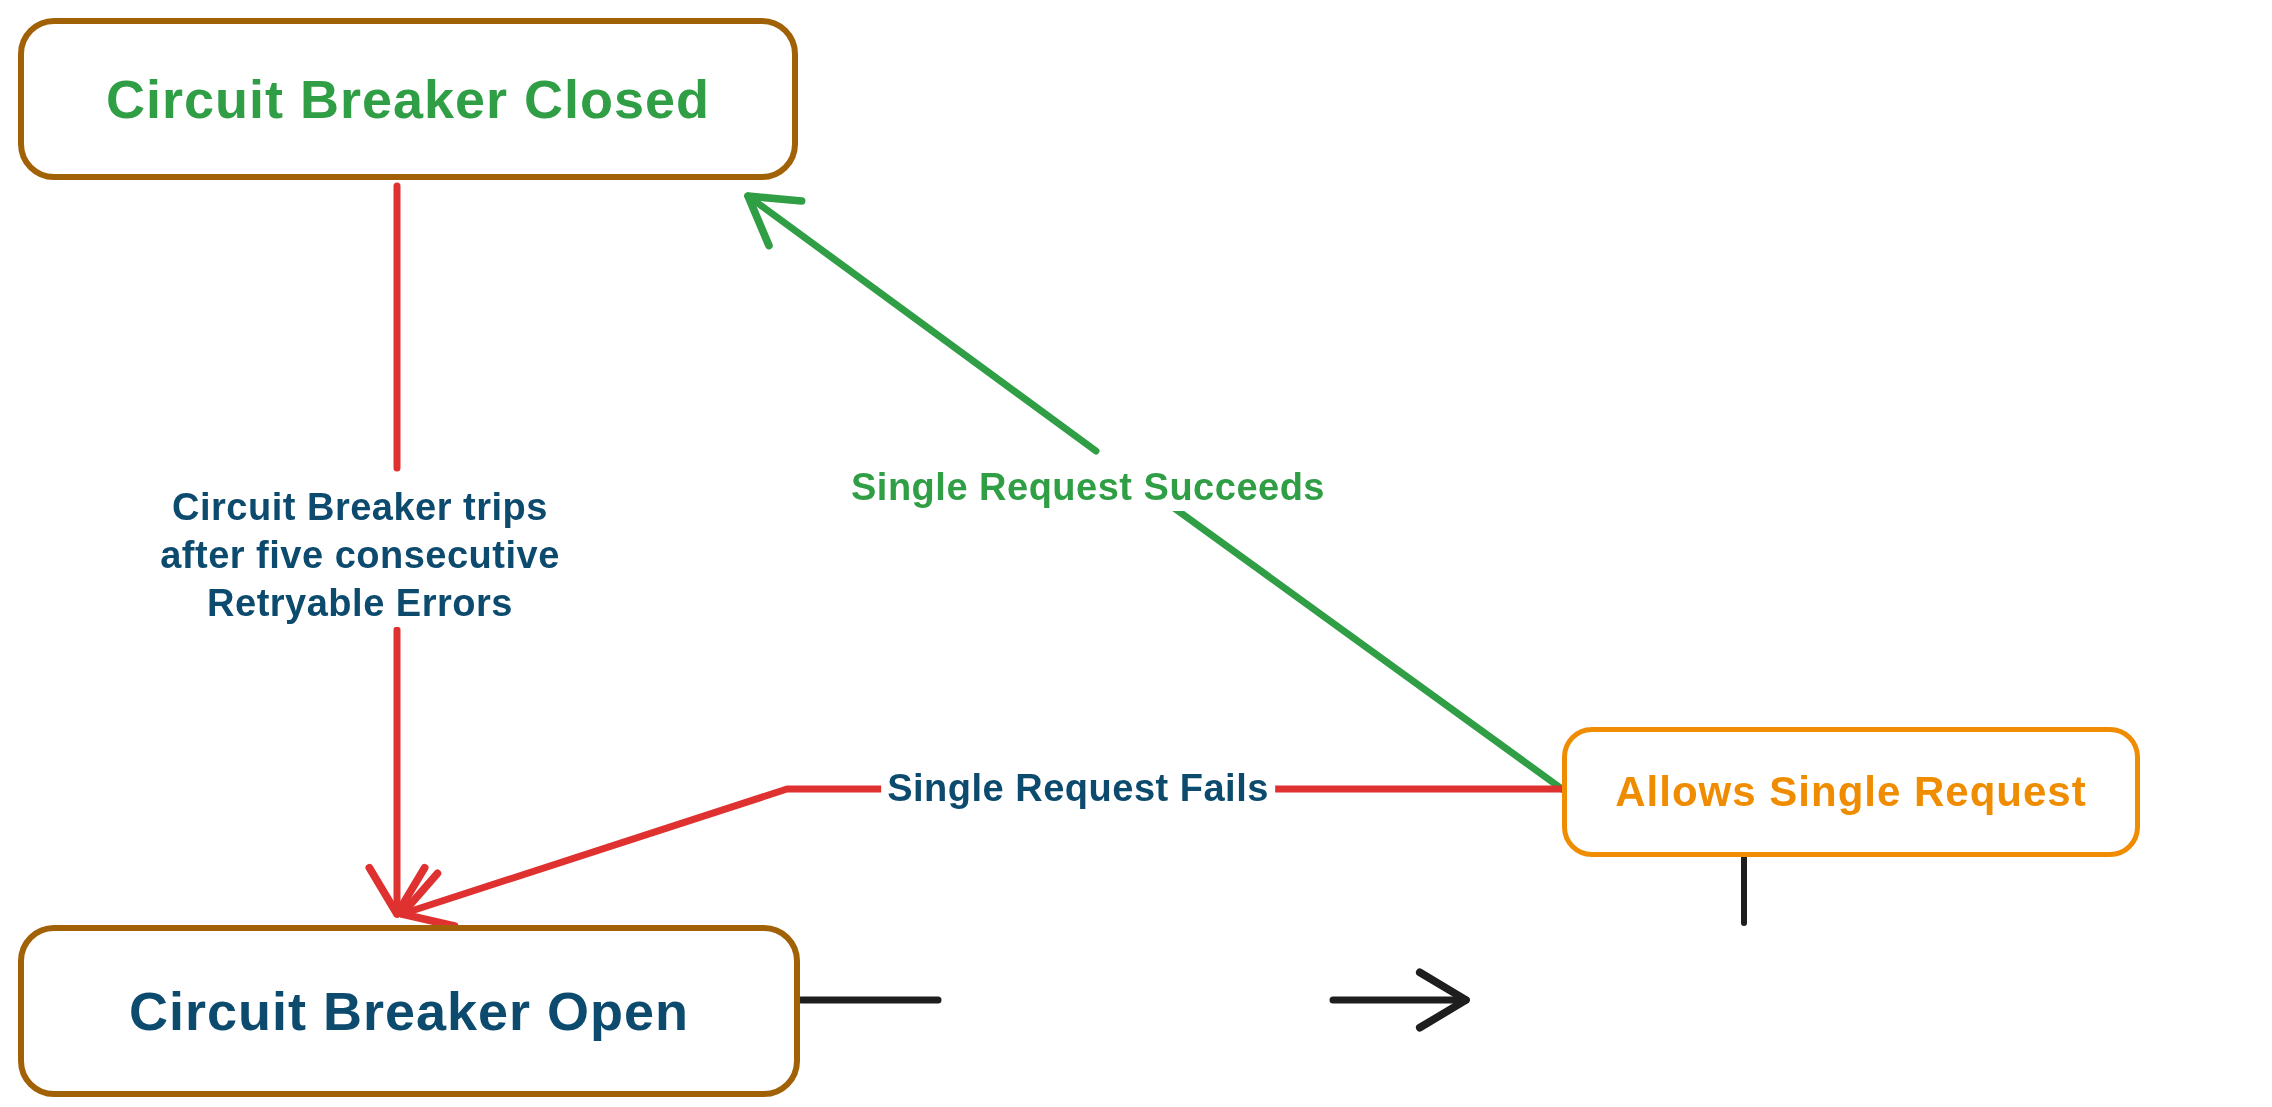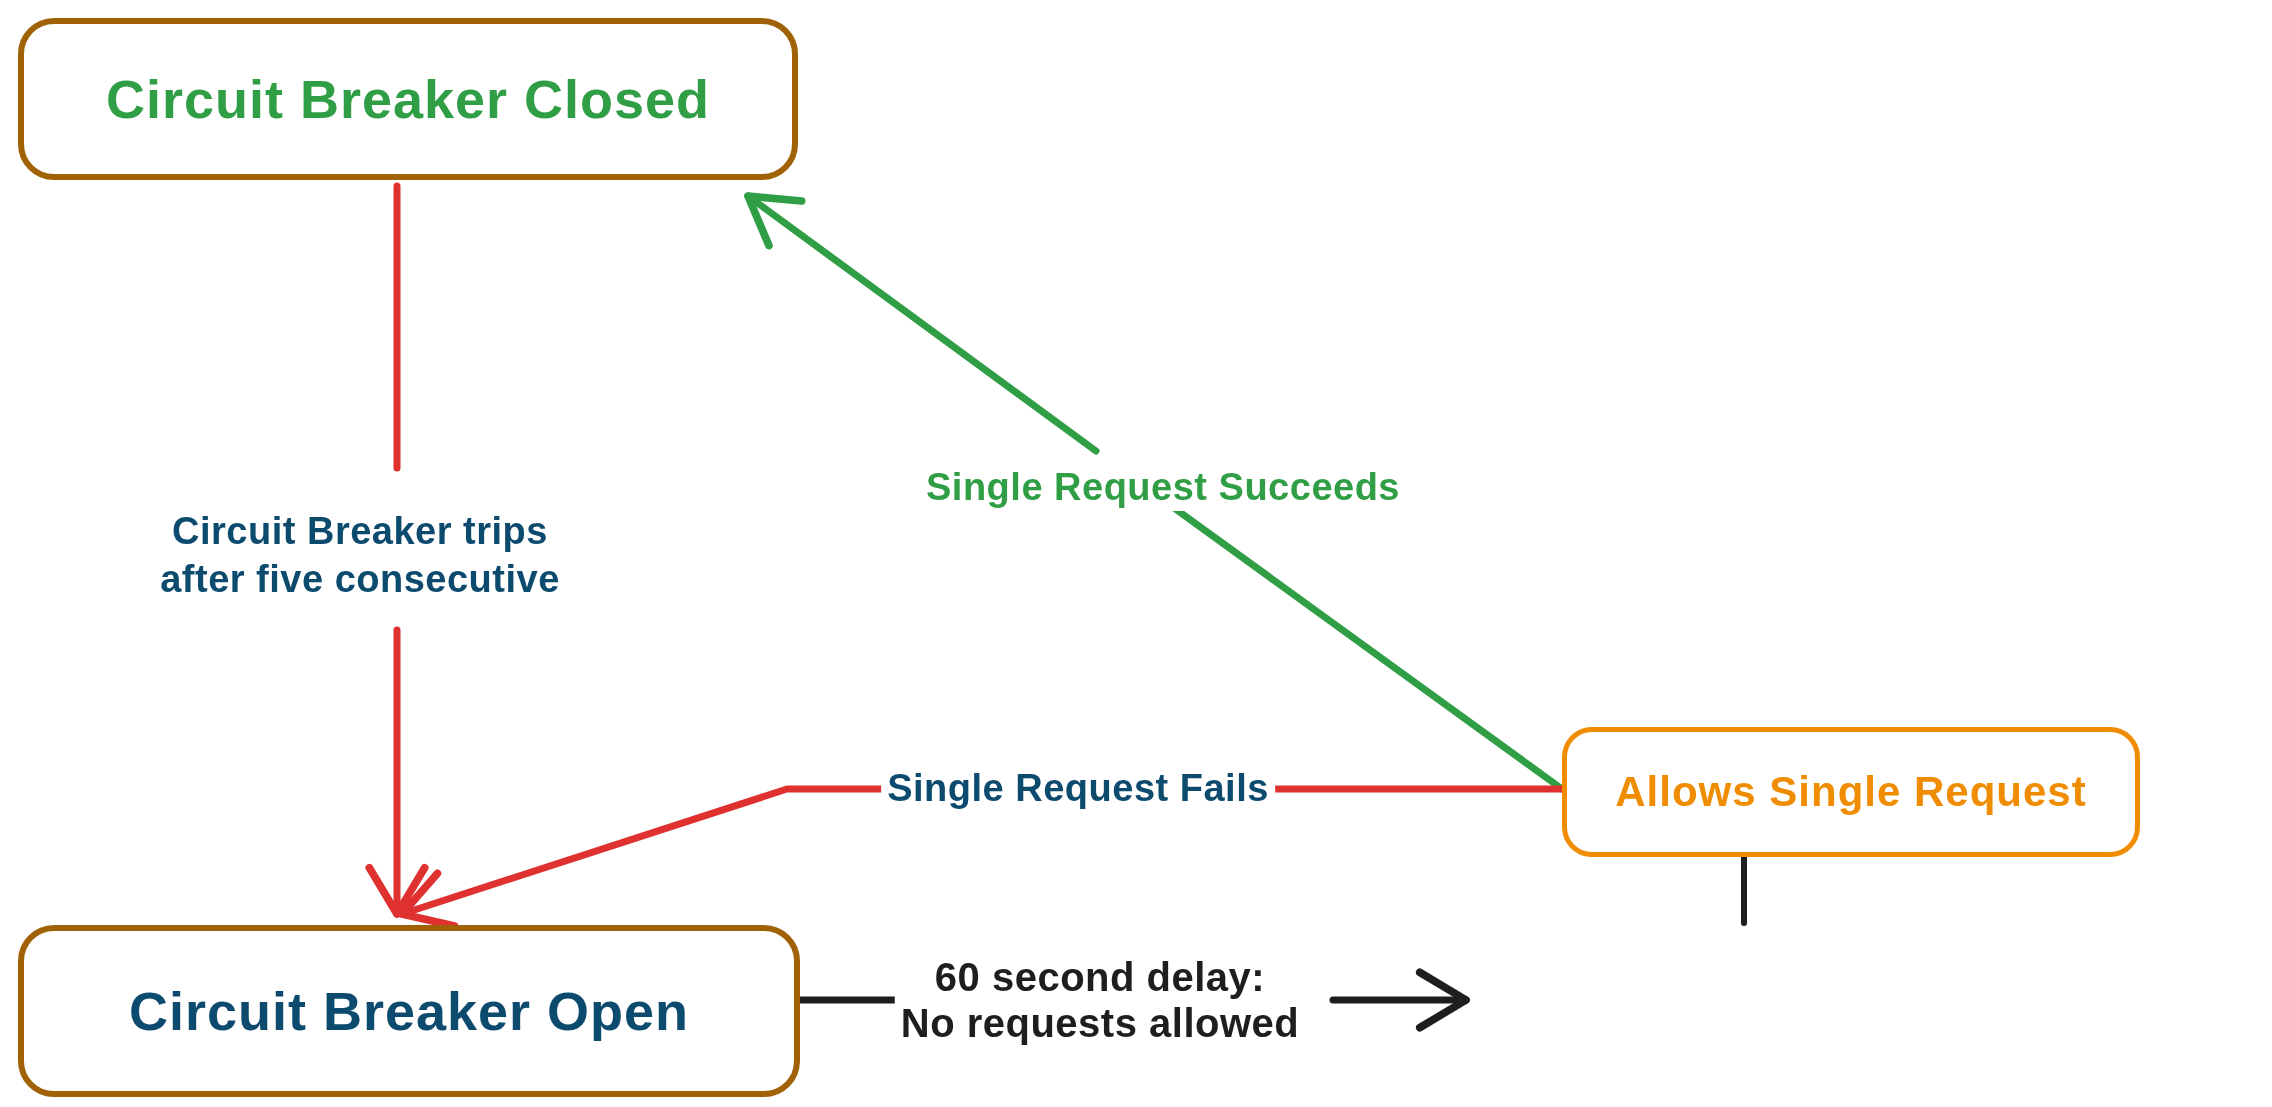--- a/index.html
+++ b/index.html
@@ -58,21 +58,21 @@
     text-align: center;
     font-size: 38px;
     font-weight: 600;
     letter-spacing: 0.5px;
     line-height: 48px;
     white-space: nowrap;
     background: #ffffff;
     padding: 0 6px;
   }
   #label-trips    { left: 360px;  top: 555px;  }
-  #label-succeeds { left: 1163px; top: 487px;  }
+  #label-succeeds { left: 1088px; top: 487px;  }
   #label-fails    { left: 1030px; top: 788px; margin-left: 48px;  }
   #label-delay    { left: 1100px; top: 1000px; line-height: 46px; font-size: 40px; }
 </style>
 </head>
 <body>
 
 <div id="canvas">
 
   <svg id="edges" viewBox="0 0 2272 1107" xmlns="http://www.w3.org/2000/svg">
     <defs>
@@ -111,24 +111,21 @@
   </div>
 
 
   <div class="node" id="node-allows">
     <span class="node-label c-orange">Allows Single Request</span>
   </div>
 
   <div class="edge-label c-red" id="label-trips">
     <div>Circuit Breaker trips</div>
     <div>after five consecutive</div>
+    <div>Retryable Errors</div>
   </div>
 
   <div class="edge-label c-green" id="label-succeeds">Single Request Succeeds</div>
 
   <div class="edge-label c-red" id="label-fails">Single Request Fails</div>
 
-  <div class="edge-label c-black" id="label-delay">
-    <div>60 second delay:</div>
-    <div>No requests allowed</div>
-  </div>
 
 </div>
 
 </body></html>

